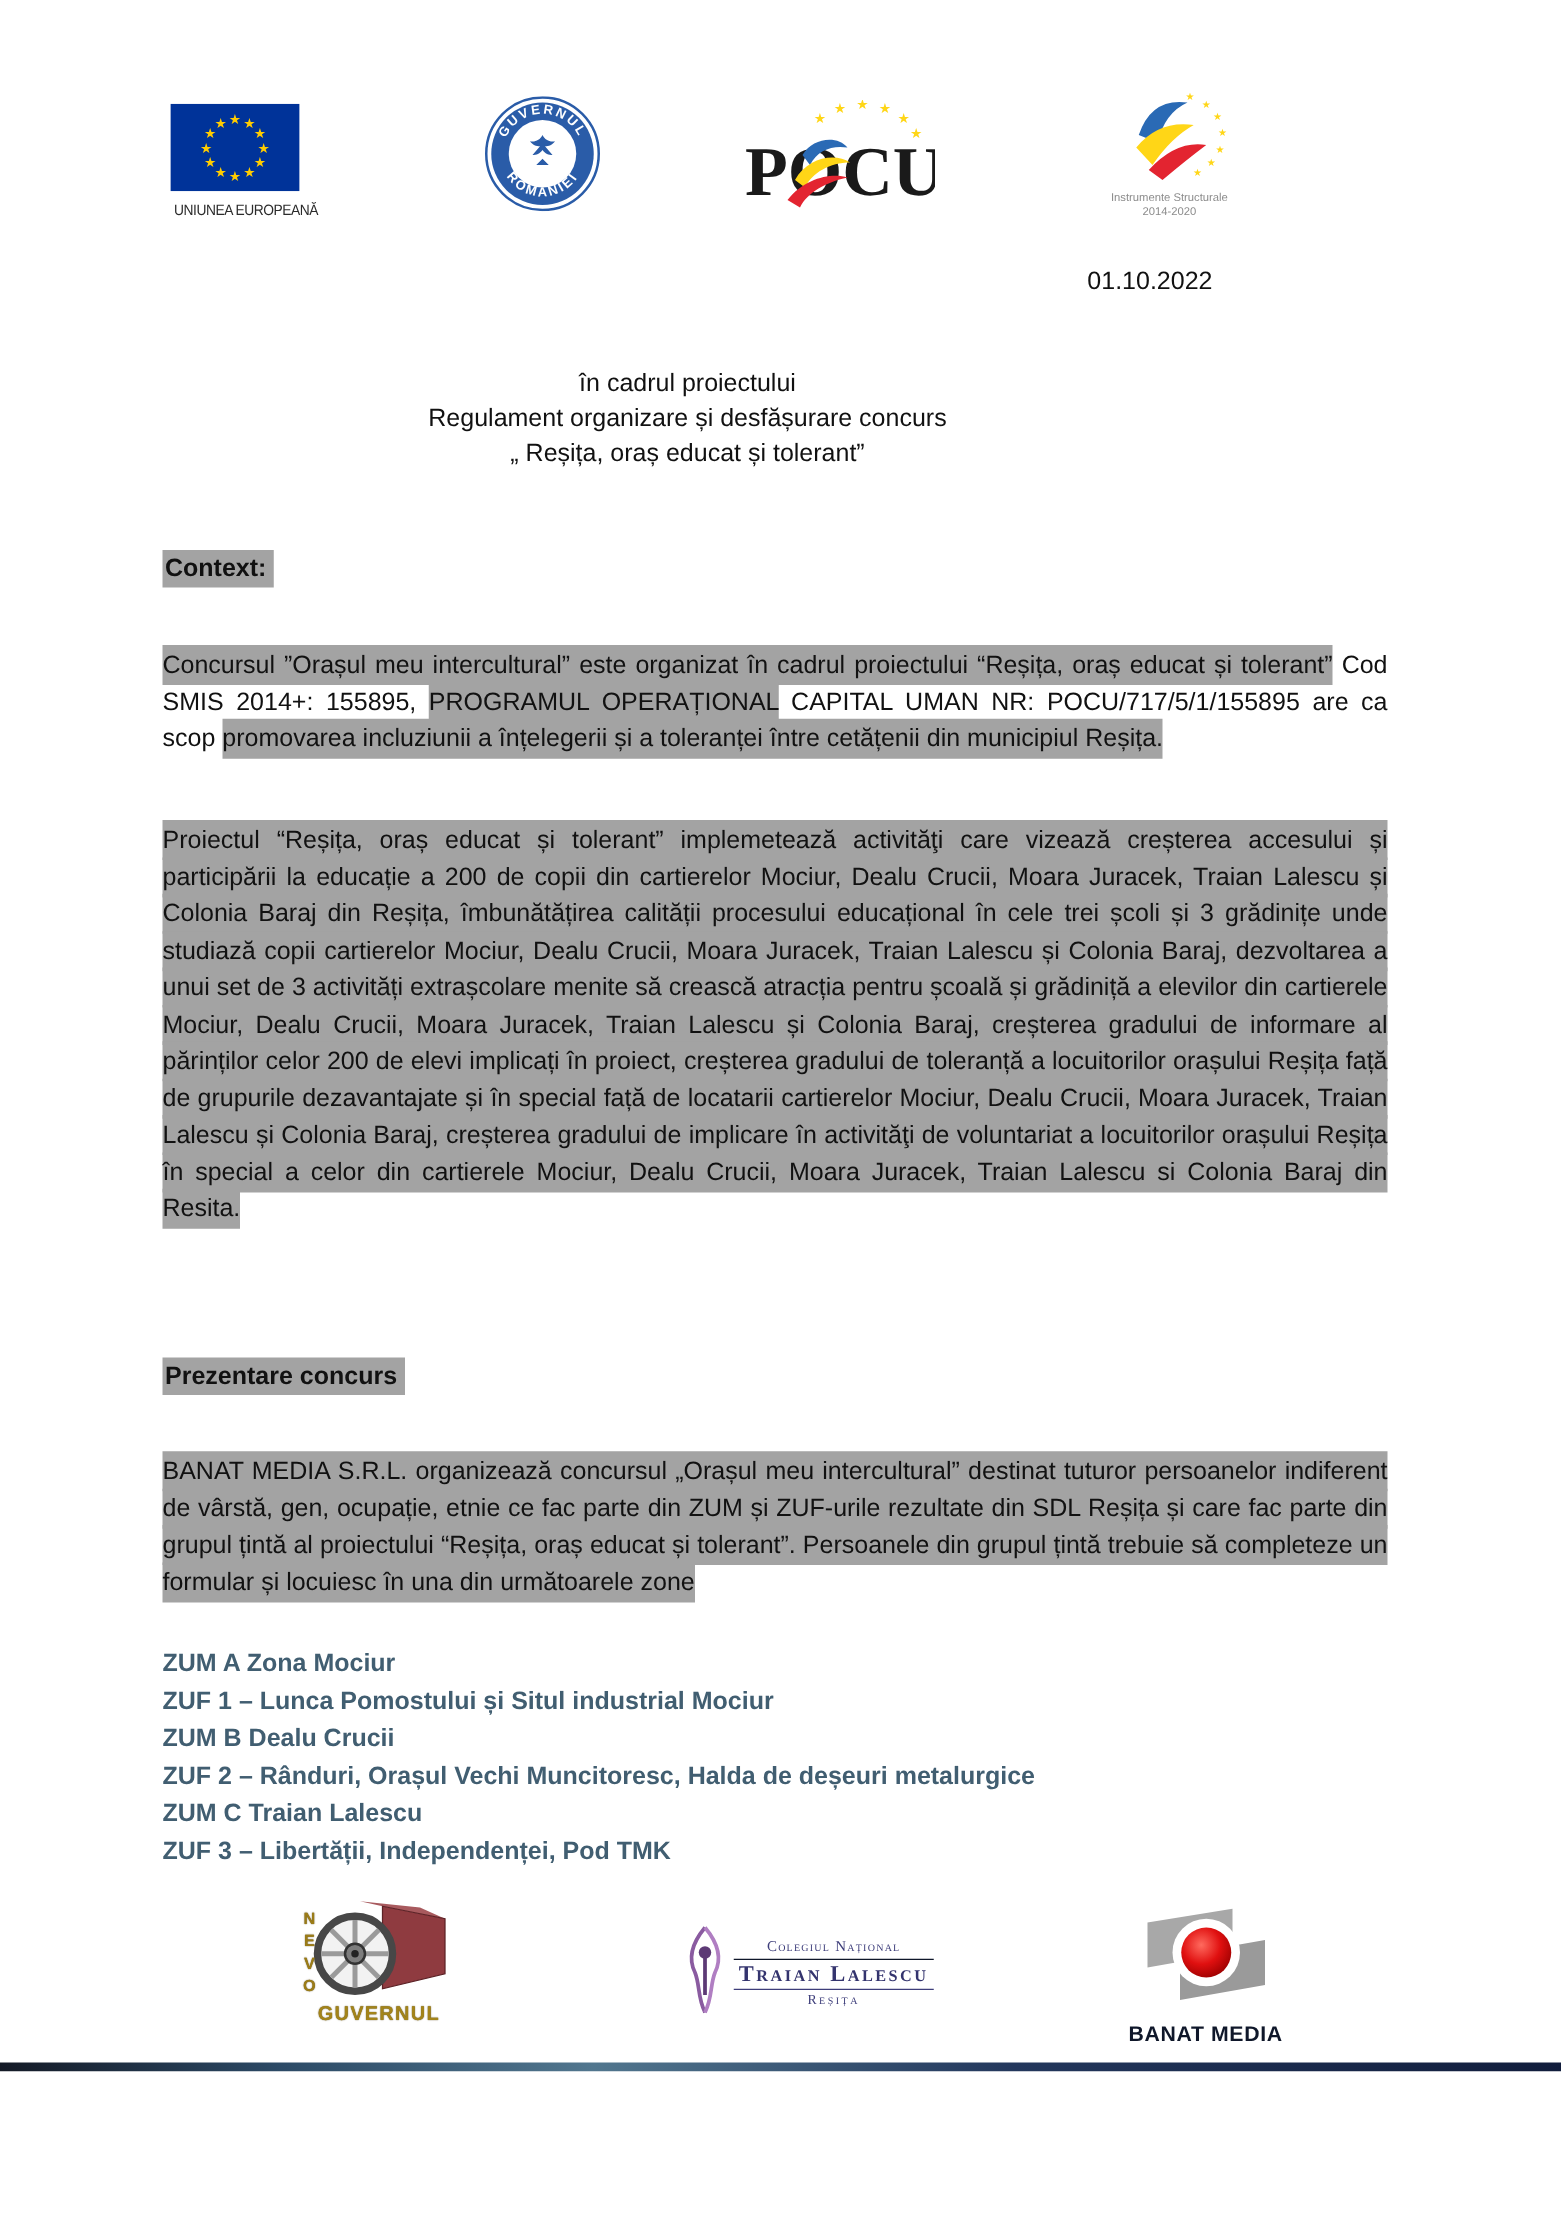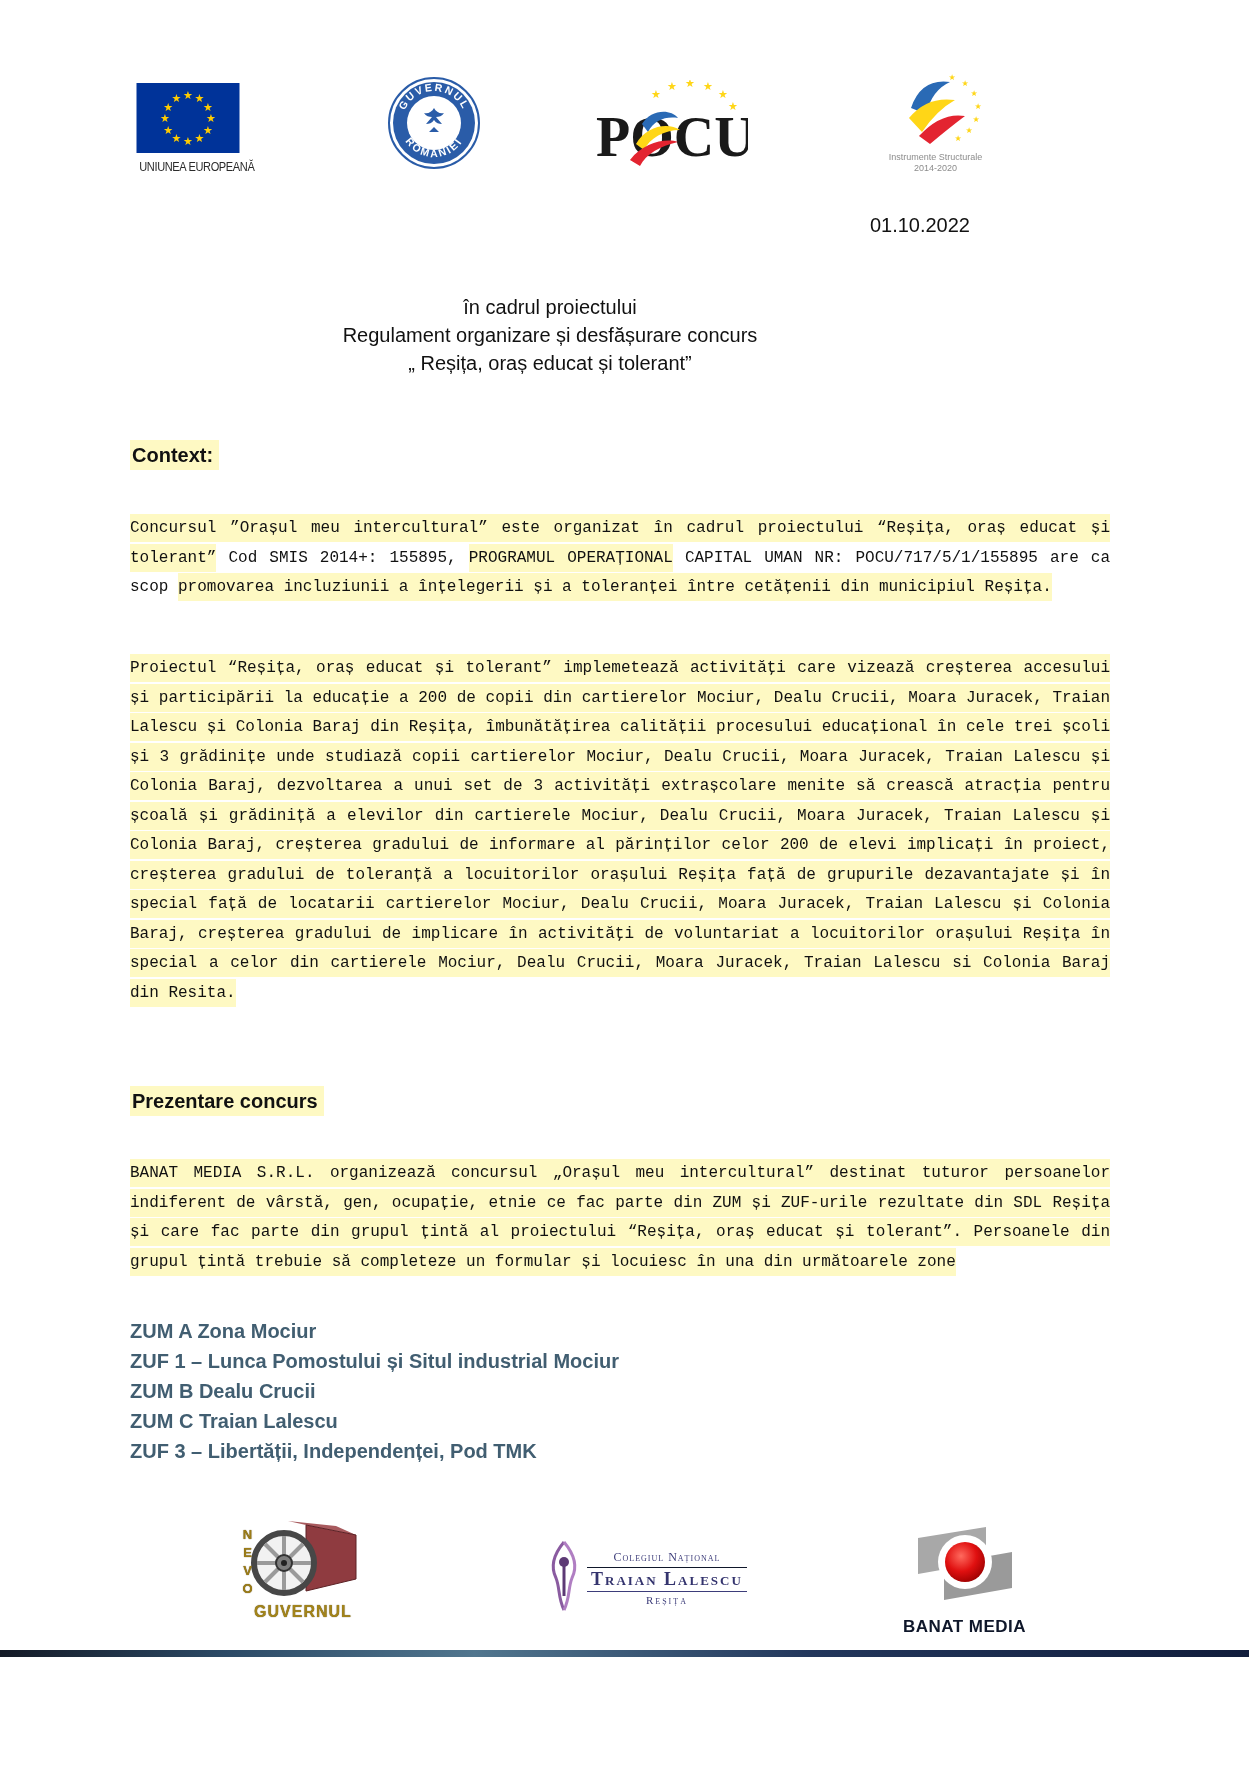--- a/index.html
+++ b/index.html
@@ -17,22 +17,22 @@
   .instr-logo { left:878px; top:70px; width:115px; text-align:center; }
   .instr-label { font-size:9px; color:#8c8c8c; line-height:11px; }
 
   
   .doc-date { top:214px; left:130px; width:840px; text-align:right; font-size:20px; }
   .doc-title { top:293px; left:130px; width:840px; text-align:center; font-size:20px; line-height:28px; }
 
   
   .heading { font-weight:bold; font-size:20px; }
   .heading .hl { padding:4px 6px 4px 2px; }
-  .para { width:980px; font-size:16px; line-height:29.5px; text-align:justify;font-family:Liberation Mono, monospace; }
-  .hl { background:#fef9c3; padding:5px 0; }
+  .para { width:980px; font-size:20px; line-height:29.5px; text-align:justify; }
+  .hl { background:#a3a3a3; padding:5px 0; }
   .ctx-heading { top:444px; left:130px; }
   .p1 { top:498px; left:130px; }
   .p2 { top:638px; left:130px; }
   .prez-heading { top:1090px; left:130px; }
   .p3 { top:1143px; left:130px; }
   .zones { top:1316px; left:130px; width:980px; font-size:20px; font-weight:bold; line-height:30px; color:#415e71; }
 
   
   .nevo-logo { left:240px; top:1515px; width:122px; }
   .colegiul-logo { left:545px; top:1538px; display:flex; align-items:center; gap:4px; }
@@ -153,20 +153,21 @@
   </div>
 
   <p class="abs para p3">
     <span class="hl"> BANAT MEDIA S.R.L. organizează concursul „Orașul meu intercultural”  destinat tuturor persoanelor indiferent de vârstă, gen, ocupație, etnie ce fac parte din ZUM și ZUF-urile rezultate din SDL Reșița și care fac parte din grupul țintă al proiectului “Reșița, oraș educat și tolerant”. Persoanele din grupul țintă trebuie să completeze un formular și locuiesc în una din următoarele zone</span>
   </p>
 
   <div class="abs zones">
       <div>ZUM A Zona Mociur</div>
       <div>ZUF 1 – Lunca Pomostului și Situl industrial Mociur</div>
       <div>ZUM B Dealu Crucii</div>
+      <div>ZUF 2 – Rânduri, Orașul Vechi Muncitoresc, Halda de deșeuri metalurgice</div>
       <div>ZUM C Traian Lalescu</div>
       <div>ZUF 3 – Libertății, Independenței, Pod TMK</div>
     </div>
 
   <div class="abs nevo-logo">
     <svg width="122" height="86" viewBox="0 0 122 86" style="position:absolute;left:0;top:0">
       <path fill="#a85a5e" d="M48,6 L66,10 L116,20 L96,11 Z"></path>
       <path fill="#8f3b40" stroke="#5c2226" stroke-width="1" d="M66,10 L116,20 L116,64 L66,76 Z"></path>
       <circle cx="44" cy="48" r="30" fill="#f2f2f2" stroke="#474747" stroke-width="6"></circle>
       <g stroke="#9a9a9a" stroke-width="4">

